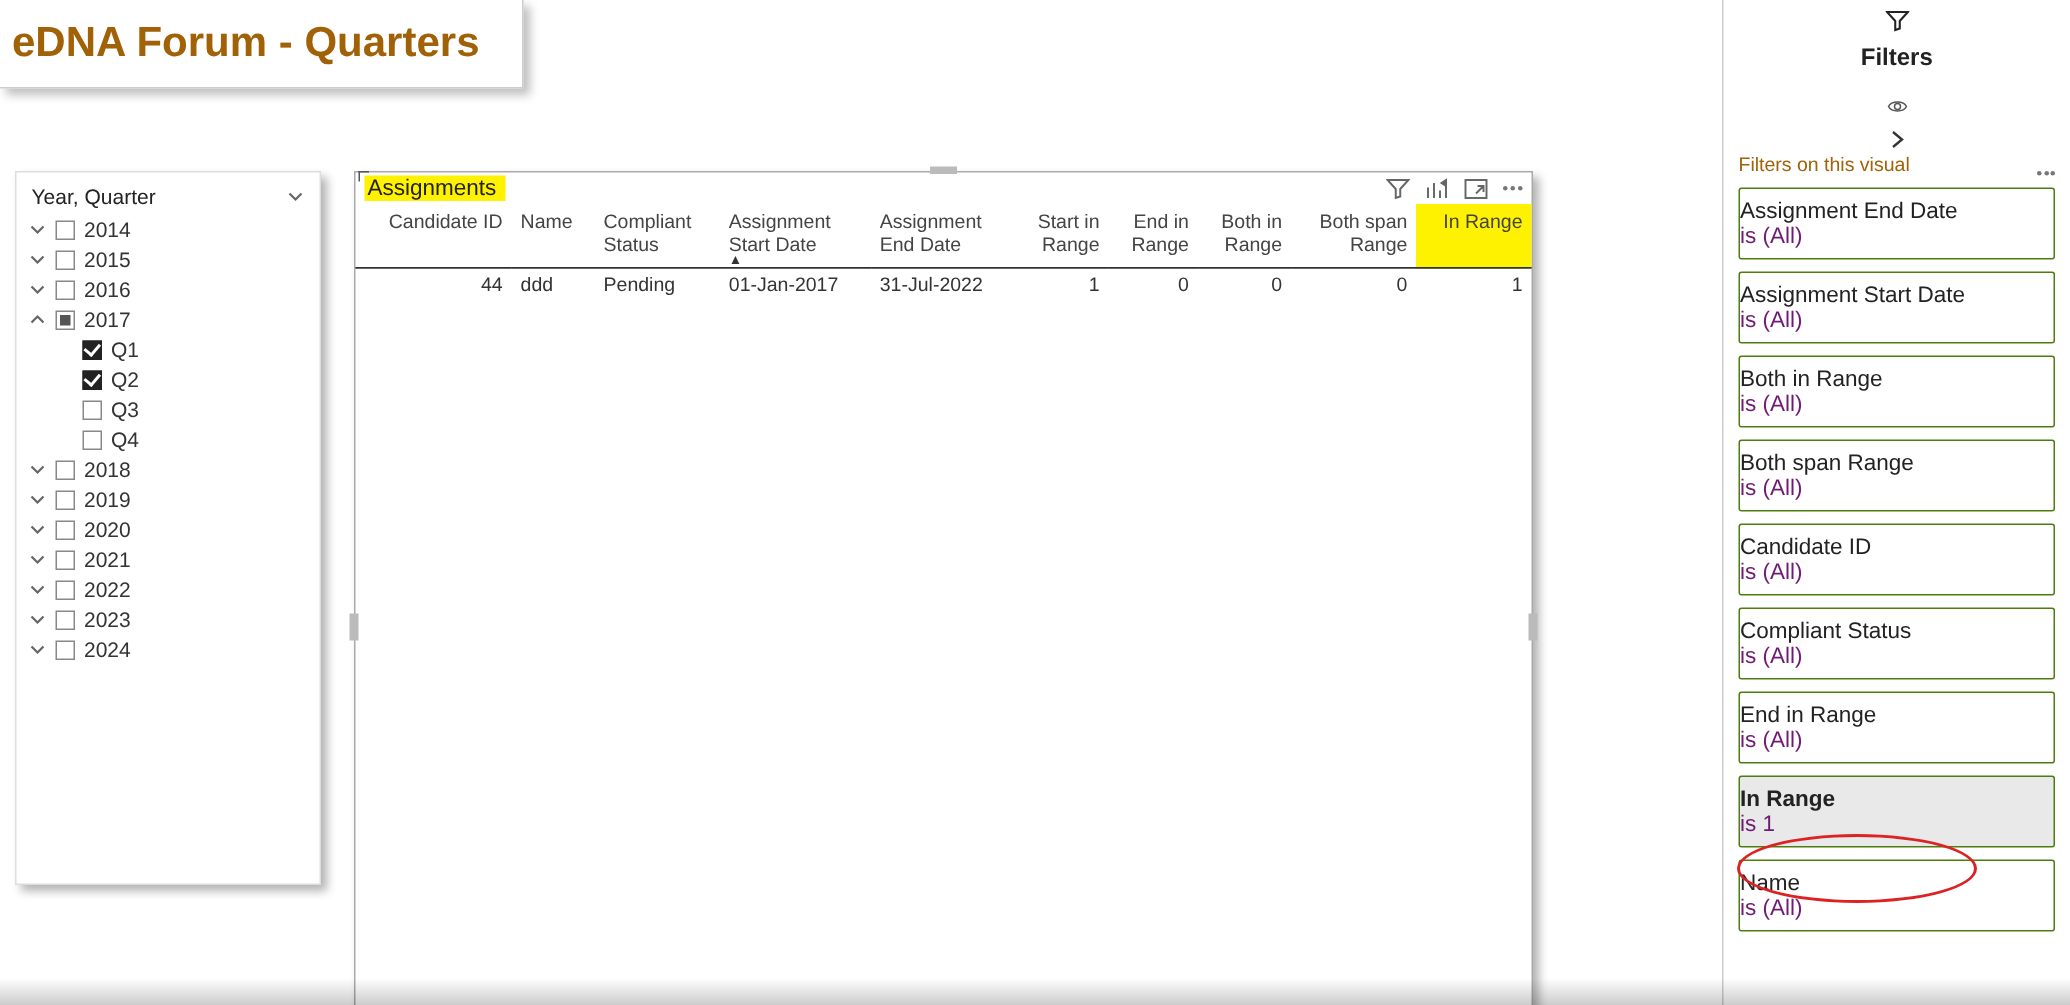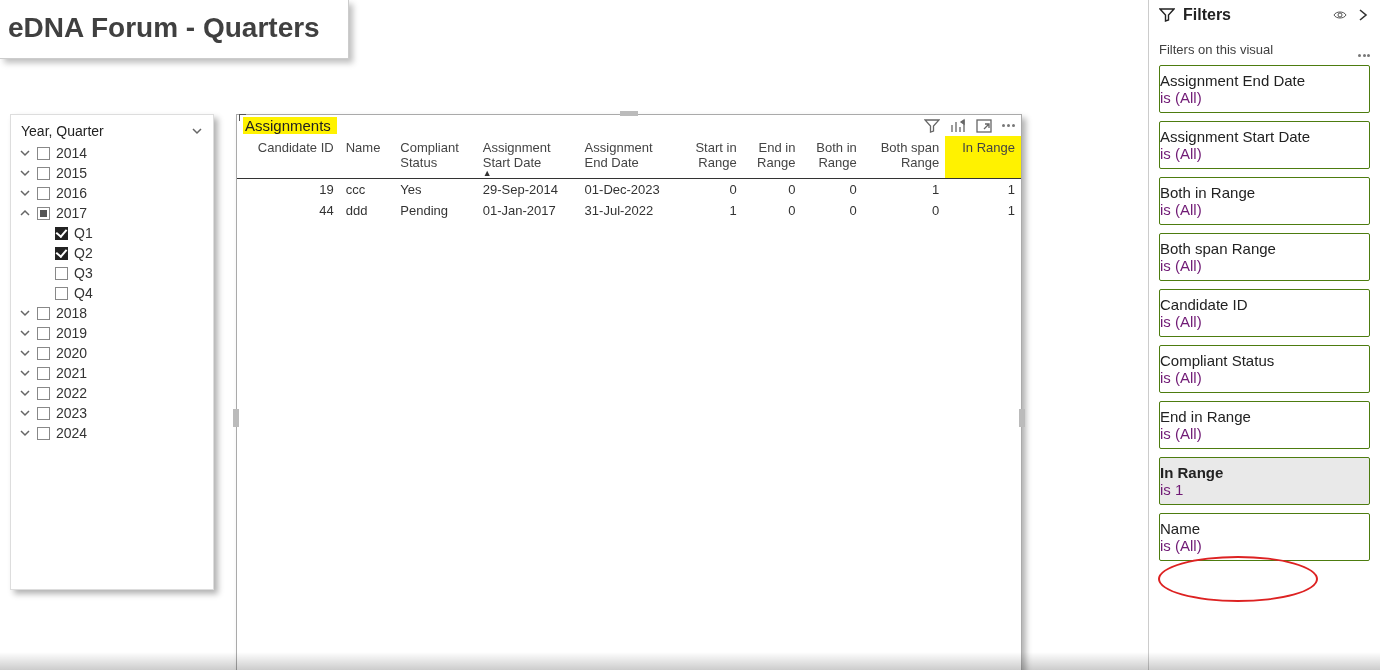--- a/index.html
+++ b/index.html
@@ -16,21 +16,21 @@
   .canvas {
     position: absolute;
     left: 0; top: 0; right: 235px; bottom: 0;
     padding: 0;
   }
   .title-card {
     display: inline-block;
     padding: 12px 28px 14px 8px;
     font-size: 28px;
     font-weight: 700;
-    color: #404040;
+    color: #a16207;
     border-bottom: 1px solid #ccc;
     border-right: 1px solid #ccc;
     box-shadow: 4px 4px 6px rgba(0,0,0,0.25);
     background: #fff;
   }
   
   .slicer {
     position: absolute;
     left: 10px; top: 114px;
     width: 204px; height: 476px;
@@ -124,31 +124,31 @@
 
   
   .filters-pane {
     position:absolute; right:0; top:0; width:232px; bottom:0;
     border-left:1px solid #ccc;
     background:#fff;
     padding: 6px 10px 0 10px;
   }
   .filters-title-row {
     display:flex; align-items:center; gap:8px;
-    font-weight:600; font-size:16px; color:#222;
+    font-weight:600; font-size:16px; color:#222;flex-direction:column;
   }
   .filters-title-row .spacer { flex:1; }
   .search-box {
     margin-top:10px;
     border:1px solid #bbb; border-radius:2px;
     display:flex; align-items:center; gap:8px;
     padding:6px 8px; color:#777;
   }
   .section-label {
-    margin-top:18px; font-size:13px; color:#404040;
+    margin-top:2px; font-size:13px; color:#a16207;
     display:flex; justify-content:space-between; align-items:flex-end;
   }
   .filter-card {
     border:1px solid #4d7c0f; border-radius:2px;
     padding:6px 0; margin-top:8px; font-size:15px;
     background:#fff;
   }
   .filter-card.selected { background:#e9e9e9; font-weight:600; }
   .filter-card .state { font-weight:400; color:#701a75; display:block; }
   .circle-annot {
@@ -341,32 +341,20 @@
             <th class=" ">Assignment<br>Start Date<span class="sort-ind">▲</span></th>
             <th class=" ">Assignment<br>End Date</th>
             <th class="num ">Start in<br>Range</th>
             <th class="num ">End in<br>Range</th>
             <th class="num ">Both in<br>Range</th>
             <th class="num ">Both span<br>Range</th>
             <th class="num hl">In Range</th>
           </tr>
         </thead>
       <tbody id="tbody">
-          <tr class="">
-            <td class="num">19</td>
-            <td class="">ccc</td>
-            <td class="">Yes</td>
-            <td class="">29-Sep-2014</td>
-            <td class="">01-Dec-2023</td>
-            <td class="num">0</td>
-            <td class="num">0</td>
-            <td class="num">0</td>
-            <td class="num">1</td>
-            <td class="num">1</td>
-          </tr>
           <tr class="">
             <td class="num">44</td>
             <td class="">ddd</td>
             <td class="">Pending</td>
             <td class="">01-Jan-2017</td>
             <td class="">31-Jul-2022</td>
             <td class="num">1</td>
             <td class="num">0</td>
             <td class="num">0</td>
             <td class="num">0</td>

